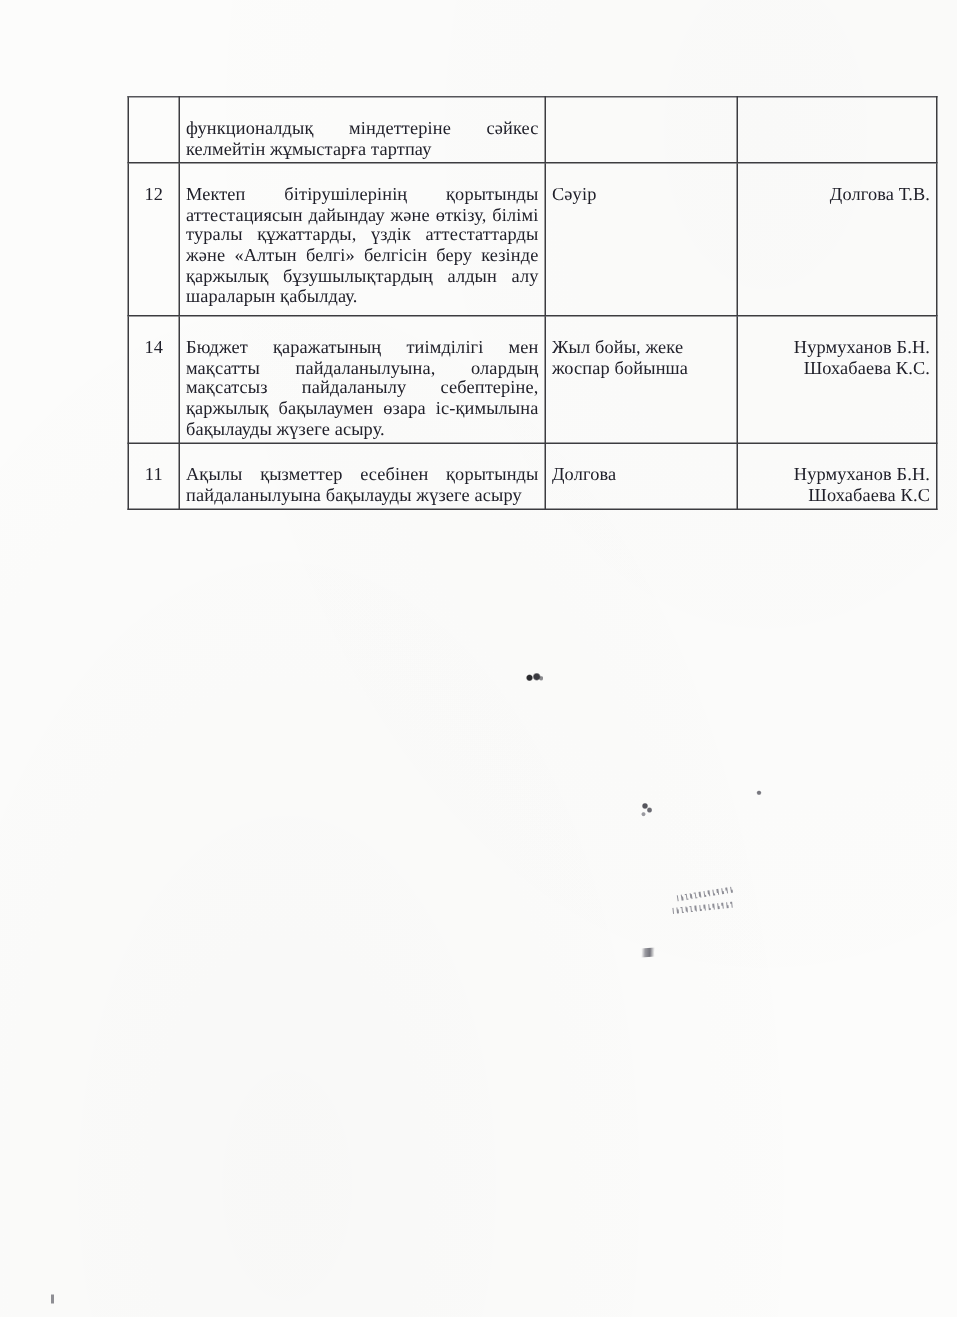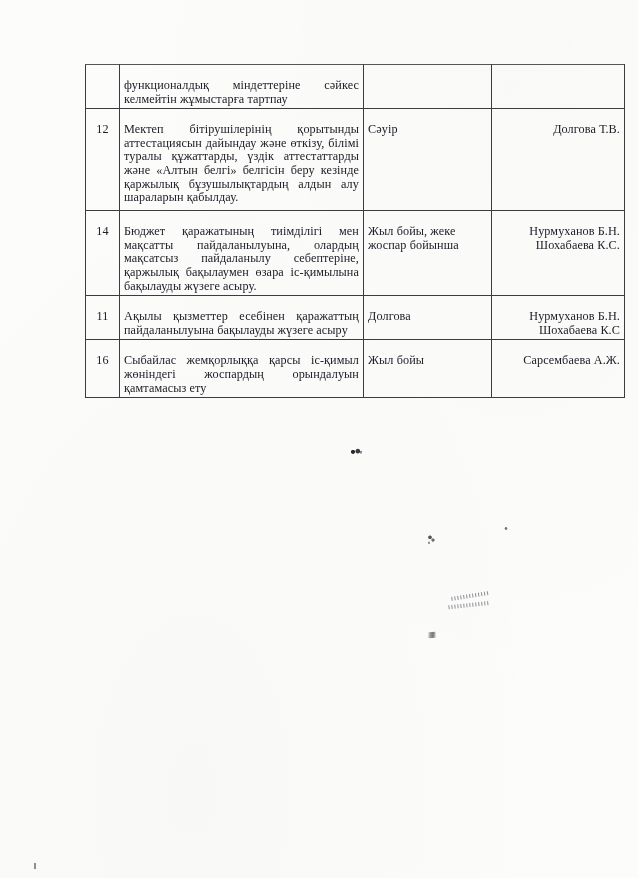--- a/index.html
+++ b/index.html
@@ -127,33 +127,25 @@
           <td class="c-num">14</td>
           <td class="c-task">Бюджет қаражатының тиімділігі мен мақсатты пайдаланылуына, олардың мақсатсыз пайдаланылу себептеріне, қаржылық бақылаумен өзара іс-қимылына бақылауды жүзеге асыру.</td>
           <td class="c-when">Жыл бойы, жеке жоспар бойынша</td>
           <td class="c-who">
             <span class="who-line">Нурмуханов Б.Н.</span>
             <span class="who-line">Шохабаева К.С.</span>
           </td>
         </tr>
         <tr class="r4" style="height: 43px;">
           <td class="c-num">11</td>
-          <td class="c-task">Ақылы қызметтер есебінен қаражаттың пайдаланылуына бақылауды жүзеге асыру</td>
+          <td class="c-task">Ақылы қызметтер есебінен қорытынды пайдаланылуына бақылауды жүзеге асыру</td>
           <td class="c-when">Долгова</td>
           <td class="c-who">
             <span class="who-line">Нурмуханов Б.Н.</span>
             <span class="who-line">Шохабаева К.С</span>
-          </td>
-        </tr>
-        <tr class="r5" style="height: 46px;">
-          <td class="c-num">16</td>
-          <td class="c-task">Сыбайлас жемқорлыққа қарсы іс-қимыл жөніндегі жоспардың орындалуын қамтамасыз ету</td>
-          <td class="c-when">Жыл бойы</td>
-          <td class="c-who">
-            <span class="who-line">Сарсембаева А.Ж.</span>
           </td>
         </tr>
       </tbody>
   </table>
 
   <div class="mark mark-ink-smudge"></div>
   <div class="mark mark-pencil-dot-1"></div>
   <div class="mark mark-tiny-dot"></div>
   <div class="mark mark-pencil-scribble"></div>
   <div class="mark mark-pencil-dash"></div>

